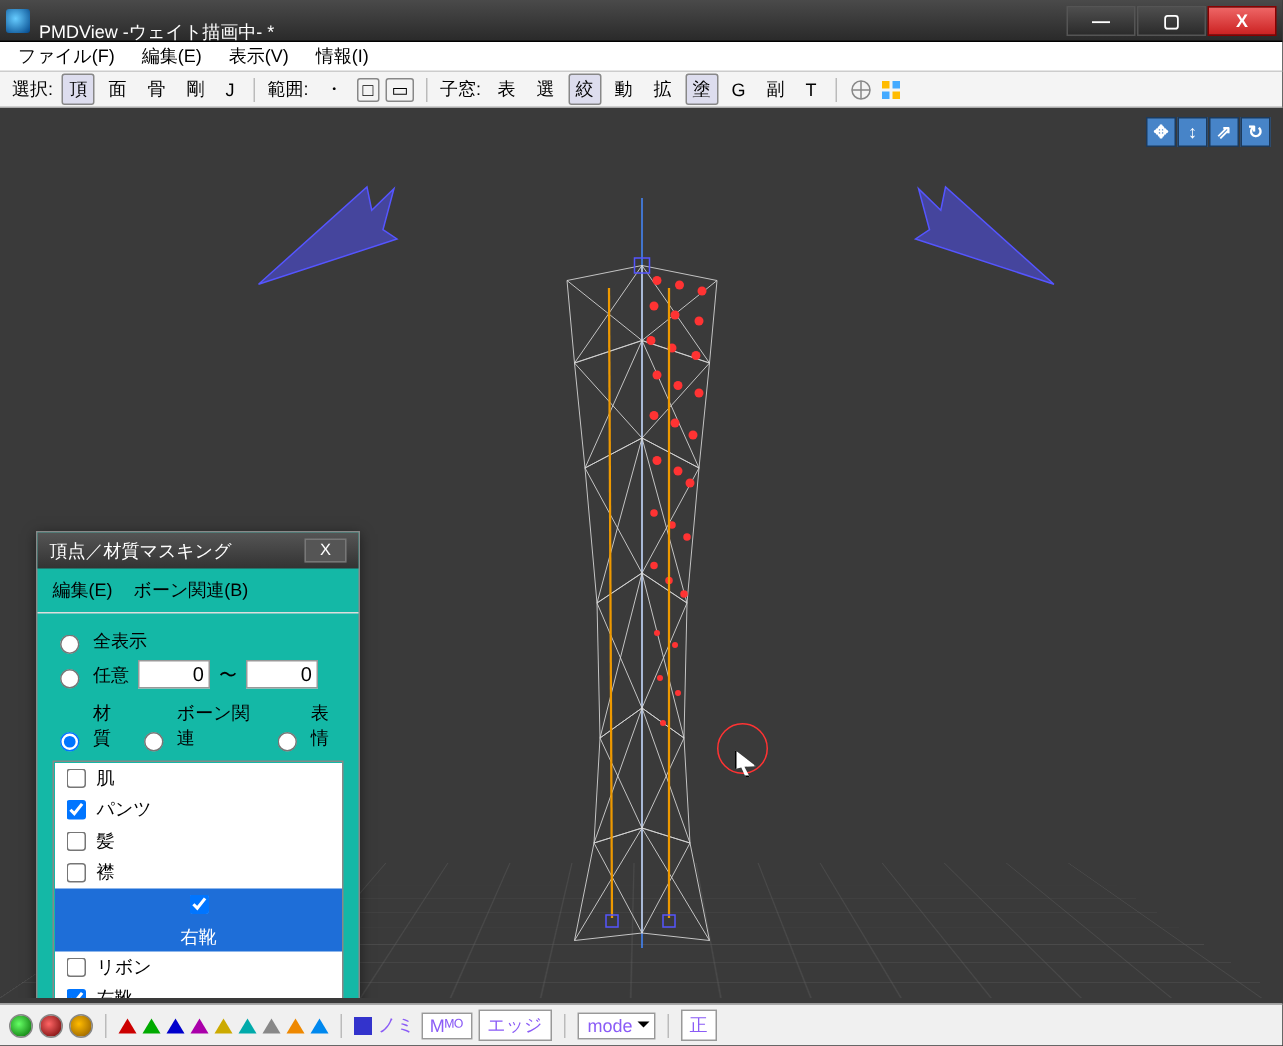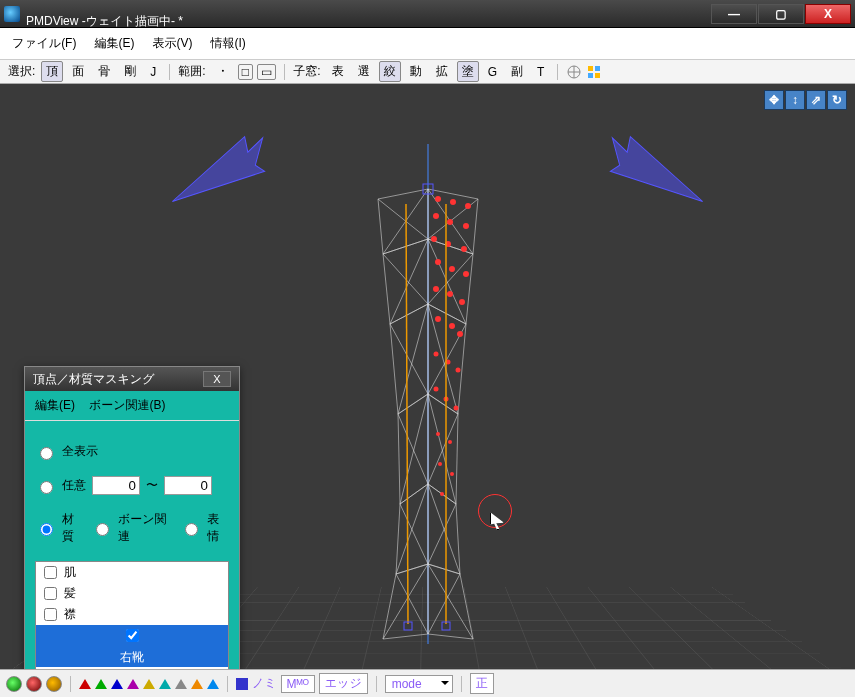--- a/index.html
+++ b/index.html
@@ -31,21 +31,21 @@
   .titlebar-title { flex: 1; margin-top: 16px; }
   .winbtns { display: flex; gap: 1px; }
   .winbtn {
     width: 46px; height: 20px;
     display: flex; align-items: center; justify-content: center;
     border: 1px solid #555; color: #fff; font-weight: bold;
     background: linear-gradient(#4e4e4e,#2b2b2b);
   }
   .winbtn.close { background: linear-gradient(#e66,#c22); border-color:#800;}
   .menubar {
-    height: 32px; background:#fff; border-bottom:1px solid #ccc;
+    height: 20px; background:#fff; border-bottom:1px solid #ccc;
     display:flex; align-items:center; padding:0 12px; gap:18px; color:#000;
   }
   .menubar span{cursor:default;}
   .toolbar {
     height:24px; background:#f4f4f4; border-bottom:1px solid #aaa;
     display:flex; align-items:center; padding:0 8px; gap:4px; color:#000;
   }
   .toolbar .sep{width:1px;height:16px;background:#bbb;margin:0 4px;}
   .toolbar .label{margin-right:2px;}
   .toolbar .btn{
@@ -106,21 +106,21 @@
   .dialog .dlg-title span{flex:1;}
   .dialog .dlg-close{
     width:28px;height:16px;background:#555;color:#fff;border:1px solid #777;
     display:flex;align-items:center;justify-content:center;font-size:11px;
   }
   .dialog .dlg-menu{
     padding:6px 10px; display:flex; gap:14px; color:#000;
     border-bottom:1px solid #ddd;
   }
   .dialog .dlg-body{padding:6px 10px;color:#000;}
-  .radio-row{display:flex;align-items:center;gap:6px;margin:16px 0;}
+  .radio-row{display:flex;align-items:flex-end;gap:6px;margin:4px 0;}
   .radio-row input[type=text]{width:48px;text-align:right;padding:1px 3px;border:1px solid #999;}
   .dialog .listbox{
     border:1px solid #888;background:#fff;margin-top:6px;
     height:160px;overflow:auto;
   }
   .listbox .row{
     display:flex;align-items:center;gap:4px;padding:1px 4px;
   }
   .listbox .row.sel{background:#1e6ed8;color:#fff;flex-direction:column;}
   
@@ -129,21 +129,21 @@
     background:#f0f0f0;border-top:1px solid #aaa;
     display:flex;align-items:center;padding:0 6px;gap:4px;color:#8b5cf6;
   }
   .statusbar .mini{
     width:16px;height:16px;border:1px solid #888;border-radius:8px;
     display:inline-block;
   }
   .statusbar .tri{width:0;height:0;border-style:solid;border-width:0 6px 10px 6px;display:inline-block;}
   .statusbar .sqbtn{padding:1px 5px;border:1px solid #999;background:#fff;}
   .statusbar .dropdown{
-    border:1px solid #999;background:#fff;padding:1px 30px 1px 6px;position:relative;
+    border:1px solid #999;background:#fff;padding:1px 14px 1px 6px;position:relative;
   }
   .statusbar .dropdown:after{
     content:"";position:absolute;right:3px;top:5px;border:4px solid transparent;border-top-color:#000;
   }
   .statusbar .sep{width:1px;height:16px;background:#bbb;margin:0 4px;}
   .gap{flex:1;}
 </style>
 </head>
 <body>
 
@@ -346,20 +346,24 @@
         <span>ボーン関連</span>
         <input type="radio" name="mode" style="margin-left: 6px;">
         <span>表情</span>
       </div>
       <div class="listbox" id="material-list">
           <div class="row">
             <input type="checkbox" style="">
             <span>肌</span>
           </div>
           <div class="row">
+            <input type="checkbox" checked="" style="">
+            <span>パンツ</span>
+          </div>
+          <div class="row">
             <input type="checkbox" style="">
             <span>髪</span>
           </div>
           <div class="row">
             <input type="checkbox" style="">
             <span>襟</span>
           </div>
           <div class="row sel">
             <input type="checkbox" checked="" style="">
             <span>右靴</span>

